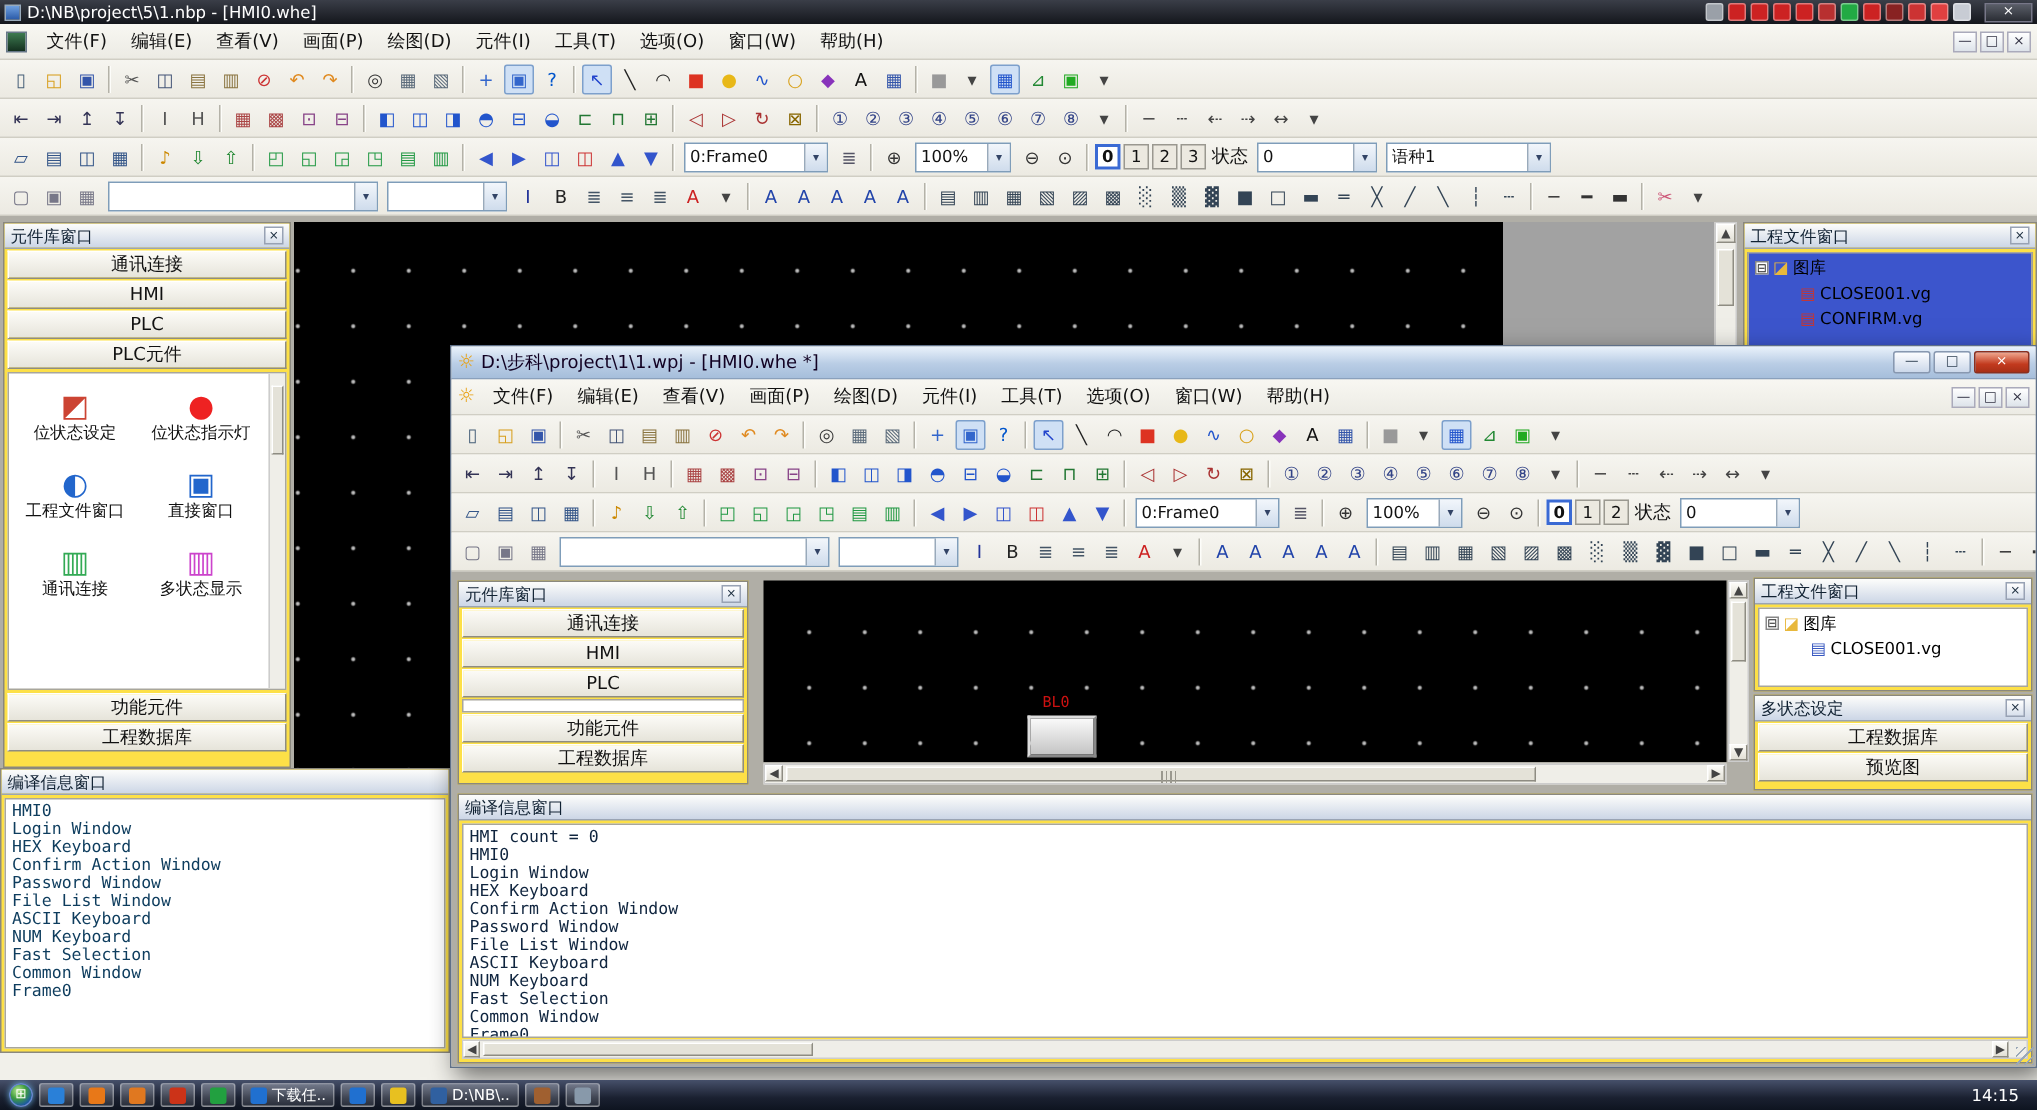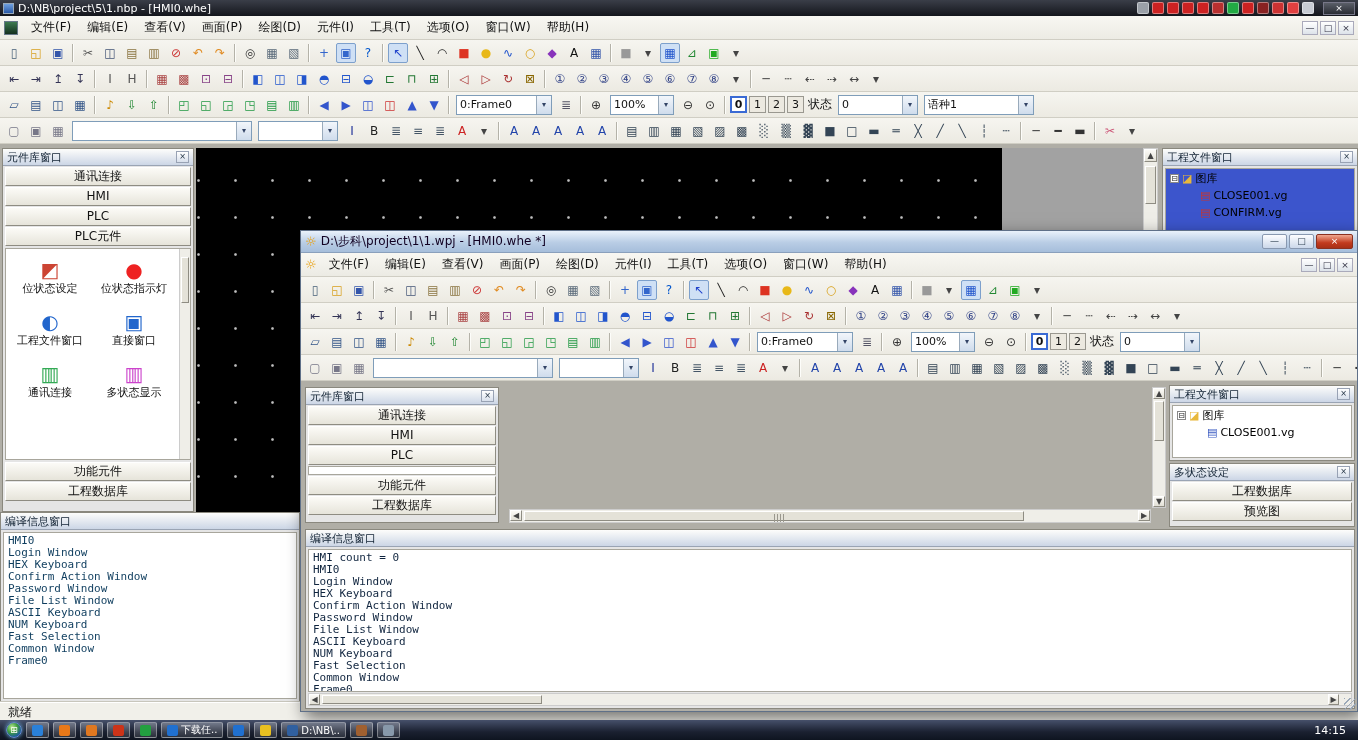--- a/index.html
+++ b/index.html
@@ -30,21 +30,21 @@
 .combo{flex:none;display:inline-flex;align-items:center;height:20px;background:#fff;border:1px solid #7f9db9;margin:0 3px;font-size:11px;padding-left:3px}
 .combo .cv{flex:1;overflow:hidden;white-space:nowrap}
 .combo .ca{width:15px;height:100%;background:linear-gradient(#f2f6fb,#cfdcec);border-left:1px solid #9ab;color:#346;font-size:8px;line-height:18px;text-align:center;flex:none}
 .w64{width:64px}.w80{width:80px}.w96{width:96px}.w110{width:110px}.w180{width:180px}
 .state-btn{flex:none;width:17px;height:17px;line-height:15px;text-align:center;font-size:11px;background:#ece9e0;border:1px solid #9a9890;margin:0 1px}
 .state-btn.pressed{background:#fff;border:2px solid #3a6ad4;line-height:13px;font-weight:bold}
 .tb-txt{flex:none;font-size:12px;margin:0 3px;white-space:nowrap}
 
 
 .workspace{position:absolute;left:0;top:144px;width:1358px;height:558px;background:#b0aea6;overflow:hidden}
-.panel{position:absolute;background:#e5e5e5;border:1px solid #8a887e;overflow:hidden}
+.panel{position:absolute;background:#fde047;border:1px solid #8a887e;overflow:hidden}
 .panel-h{height:17px;background:linear-gradient(#fdfdfb,#ccd6e6);border-bottom:1px solid #9aa4b4;display:flex;align-items:center;padding:0 4px;font-size:11px;color:#123}
 .panel-x{margin-left:auto;width:13px;height:12px;border:1px solid #98a2b4;background:linear-gradient(#fff,#d8e0ec);font-size:8px;line-height:10px;text-align:center;color:#234}
 .pbtn{height:19px;line-height:17px;margin:1px 2px;text-align:center;font-size:12px;background:linear-gradient(#fcfbf7,#e6e4da);border:1px solid;border-color:#fff #8e8c82 #8e8c82 #fff;overflow:hidden;white-space:nowrap}
 .comp-area{position:relative;background:#fff;border:1px solid #a8a69c;margin:2px;height:212px;overflow:hidden;display:flex;flex-wrap:wrap;align-content:flex-start;padding:4px 12px 0 2px}
 .comp-item{width:84px;text-align:center;font-size:11px;line-height:12px;margin:4px 0 10px}
 .comp-ico{font-size:20px;height:26px;line-height:26px}
 .list-sb{position:absolute;right:0;top:0;bottom:0;width:11px;background:#efeee8;border-left:1px solid #ccc}
 .sb-btn{position:absolute;background:linear-gradient(#fcfbf7,#e2e0d6);border:1px solid;border-color:#fff #8e8c82 #8e8c82 #fff;color:#444;text-align:center;font-size:8px}
 .sb-thumb{position:absolute;background:#e4e2d8;border:1px solid;border-color:#fff #8e8c82 #8e8c82 #fff}
 .o-canvas{position:absolute;left:196px;top:4px;width:947px;height:554px;background:#a2a2a2;overflow:hidden}
@@ -250,23 +250,20 @@
           <div class="tree-row" style="padding-left: 22px;">
             <span class="tw"></span>
             <span class="tico" style="color: rgb(192, 56, 56);">▤</span>
             <span>CONFIRM.vg</span>
           </div>
         </span>
       </div>
     </div>
   </div>
 
-  <div class="statusbar">
-    <span>就绪</span>
-  </div>
 
   <div class="window">
     <div class="wtitle">
       <span class="wico">☼</span>
       <span>D:\步科\project\1\1.wpj - [HMI0.whe *]</span>
       <span class="wbtns">
         <span class="wb">—</span>
         <span class="wb">□</span>
         <span class="wb close">×</span>
       </span>
@@ -326,20 +323,24 @@
       <div class="panel i-left">
         <div class="panel-h">
           <span>元件库窗口</span>
           <span class="panel-x">×</span>
         </div>
         <span class="rpt"><div class="pbtn">通讯连接</div><div class="pbtn">HMI</div><div class="pbtn">PLC</div></span>
         <div class="i-sep-area"></div>
         <span class="rpt"><div class="pbtn">功能元件</div><div class="pbtn">工程数据库</div></span>
       </div>
 
+      <div class="i-canvas">
+        <span class="bl0-label">BL0</span>
+        <span class="bl0-btn"></span>
+      </div>
 
       <div class="i-hscroll">
         <span class="sb-btn" style="left:0;top:0;width:12px;height:11px;line-height:10px">◀</span>
         <span class="sb-thumb" style="left:14px;top:1px;height:10px;width:500px">
             <span class="hgrip"></span>
           </span>
         <span class="sb-btn" style="right:0;top:0;width:12px;height:11px;line-height:10px">▶</span>
       </div>
 
       <div class="i-vscroll">

